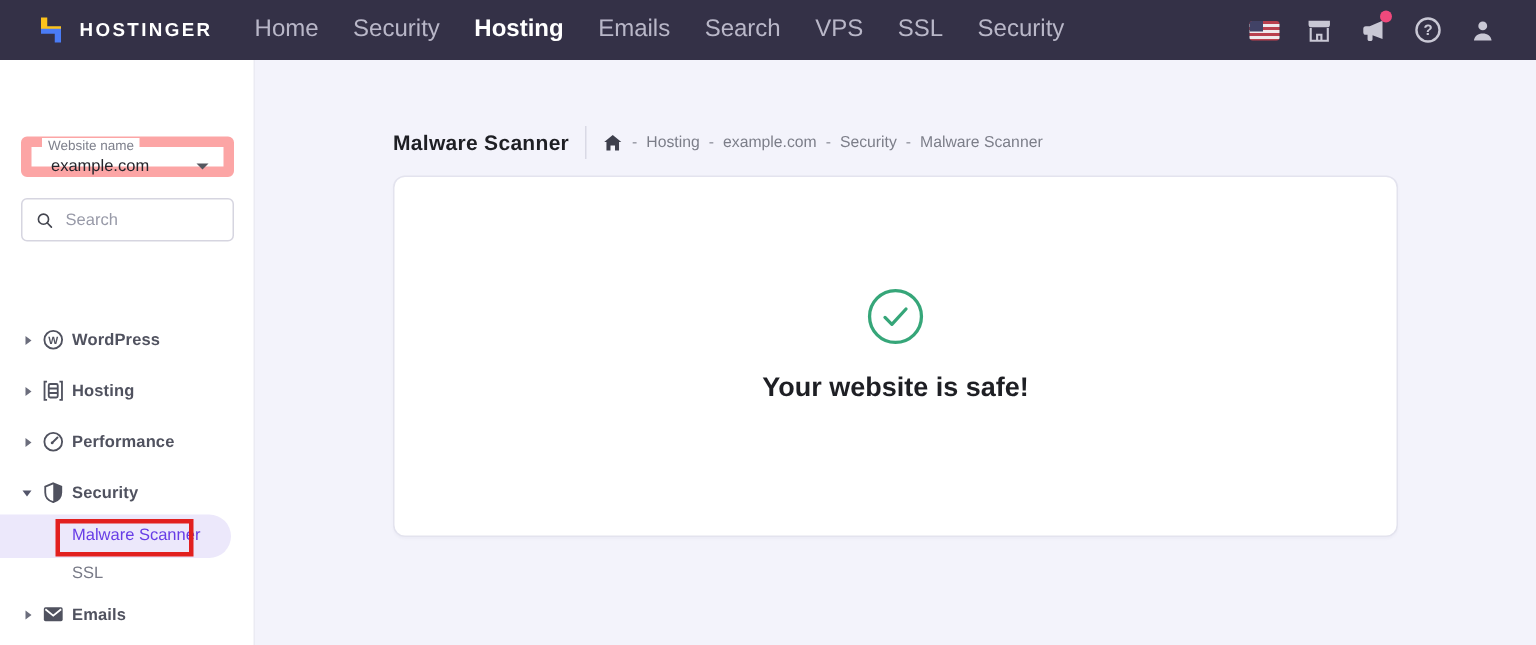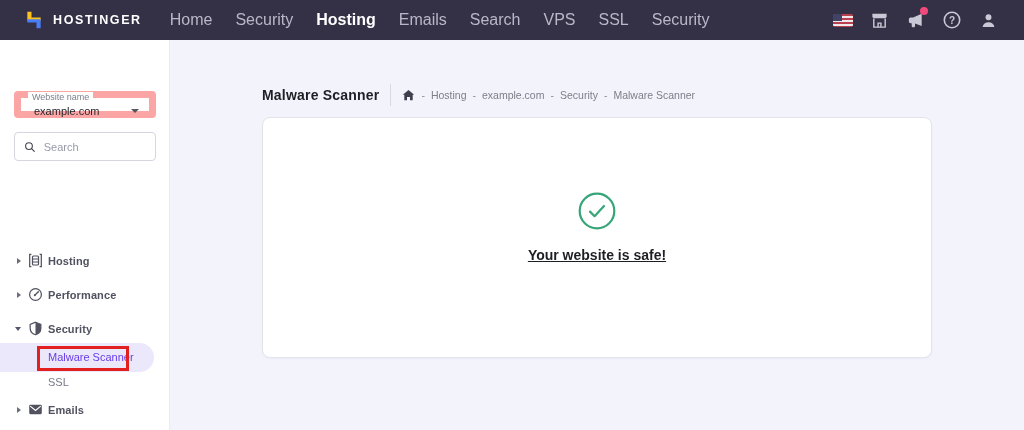--- a/index.html
+++ b/index.html
@@ -62,21 +62,21 @@
   .main { position:absolute; left:170px; top:40px; width:854px; height:390px; background:#f3f3fb; }
   .page-header { position:absolute; left:92px; top:44px; display:flex; align-items:center; }
   .page-title { font-size:14px; font-weight:bold; color:#1e1f24; letter-spacing:.2px; }
   .v-divider { width:1px; height:22px; background:#d9d9e5; margin:0 11px; }
   .crumbs { display:flex; align-items:center; gap:6px; font-size:10.5px; color:#7c7e89; }
   .crumb-sep { color:#8c8e98; }
   .card { position:absolute; left:92px; top:77px; width:670px; height:241px;
     background:#fff; border:1px solid #e3e3ee; border-radius:8px; text-align:center;
     box-shadow:0 1px 2px rgba(40,40,80,.03); }
   .card-inner { padding-top:74px; }
-  .safe-heading { margin-top:13px; font-size:14px; font-weight:bold; color:#1e1f24;text-decoration:underline; }
+  .safe-heading { margin-top:13px; font-size:18px; font-weight:bold; color:#1e1f24; }
   .safe-msg { margin-top:7px; font-size:10.5px; color:#5d606b; }
   .safe-msg b { color:#4c4e58; }
 </style>
 </head>
 <body>
 
 <div class="topbar">
   <div class="brand">
     <svg width="20" height="20" viewBox="0 0 24 24">
       <path fill="#fcc21b" d="M4 2h5v7h11v4H4z"></path>
@@ -138,20 +138,30 @@
 
   <div class="searchbox">
     <svg width="14" height="14" viewBox="0 0 16 16">
       <circle cx="6.8" cy="6.8" r="4.6" fill="none" stroke="#43454f" stroke-width="1.5"></circle>
       <path d="M10.3 10.3 14 14" stroke="#43454f" stroke-width="1.5" stroke-linecap="round"></path>
     </svg>
     <input type="text" placeholder="Search" style="">
   </div>
 
 
+  <div class="side-row" style="top:175px">
+    <span class="caret-r"></span>
+    <span class="s-icon">
+      <svg width="15" height="15" viewBox="0 0 16 16">
+        <circle cx="8" cy="8" r="6.3" fill="none" stroke="currentColor" stroke-width="1.3"></circle>
+        <text x="8" y="10.8" text-anchor="middle" font-size="7.5" font-weight="bold" fill="currentColor" font-family="Liberation Sans, sans-serif">W</text>
+      </svg>
+    </span>
+    <span class="s-label">WordPress</span>
+  </div>
 
   <div class="side-row" style="top:209px">
     <span class="caret-r"></span>
     <span class="s-icon">
       <svg width="15" height="15" viewBox="0 0 16 16" fill="none" stroke="currentColor" stroke-width="1.3">
         <path d="M3.6 1.5H1.8v13h1.8"></path>
         <path d="M12.4 1.5h1.8v13h-1.8"></path>
         <rect x="4.8" y="3.2" width="6.4" height="9.6" rx="1"></rect>
         <path d="M4.8 6.4h6.4M4.8 9.6h6.4"></path>
       </svg>

